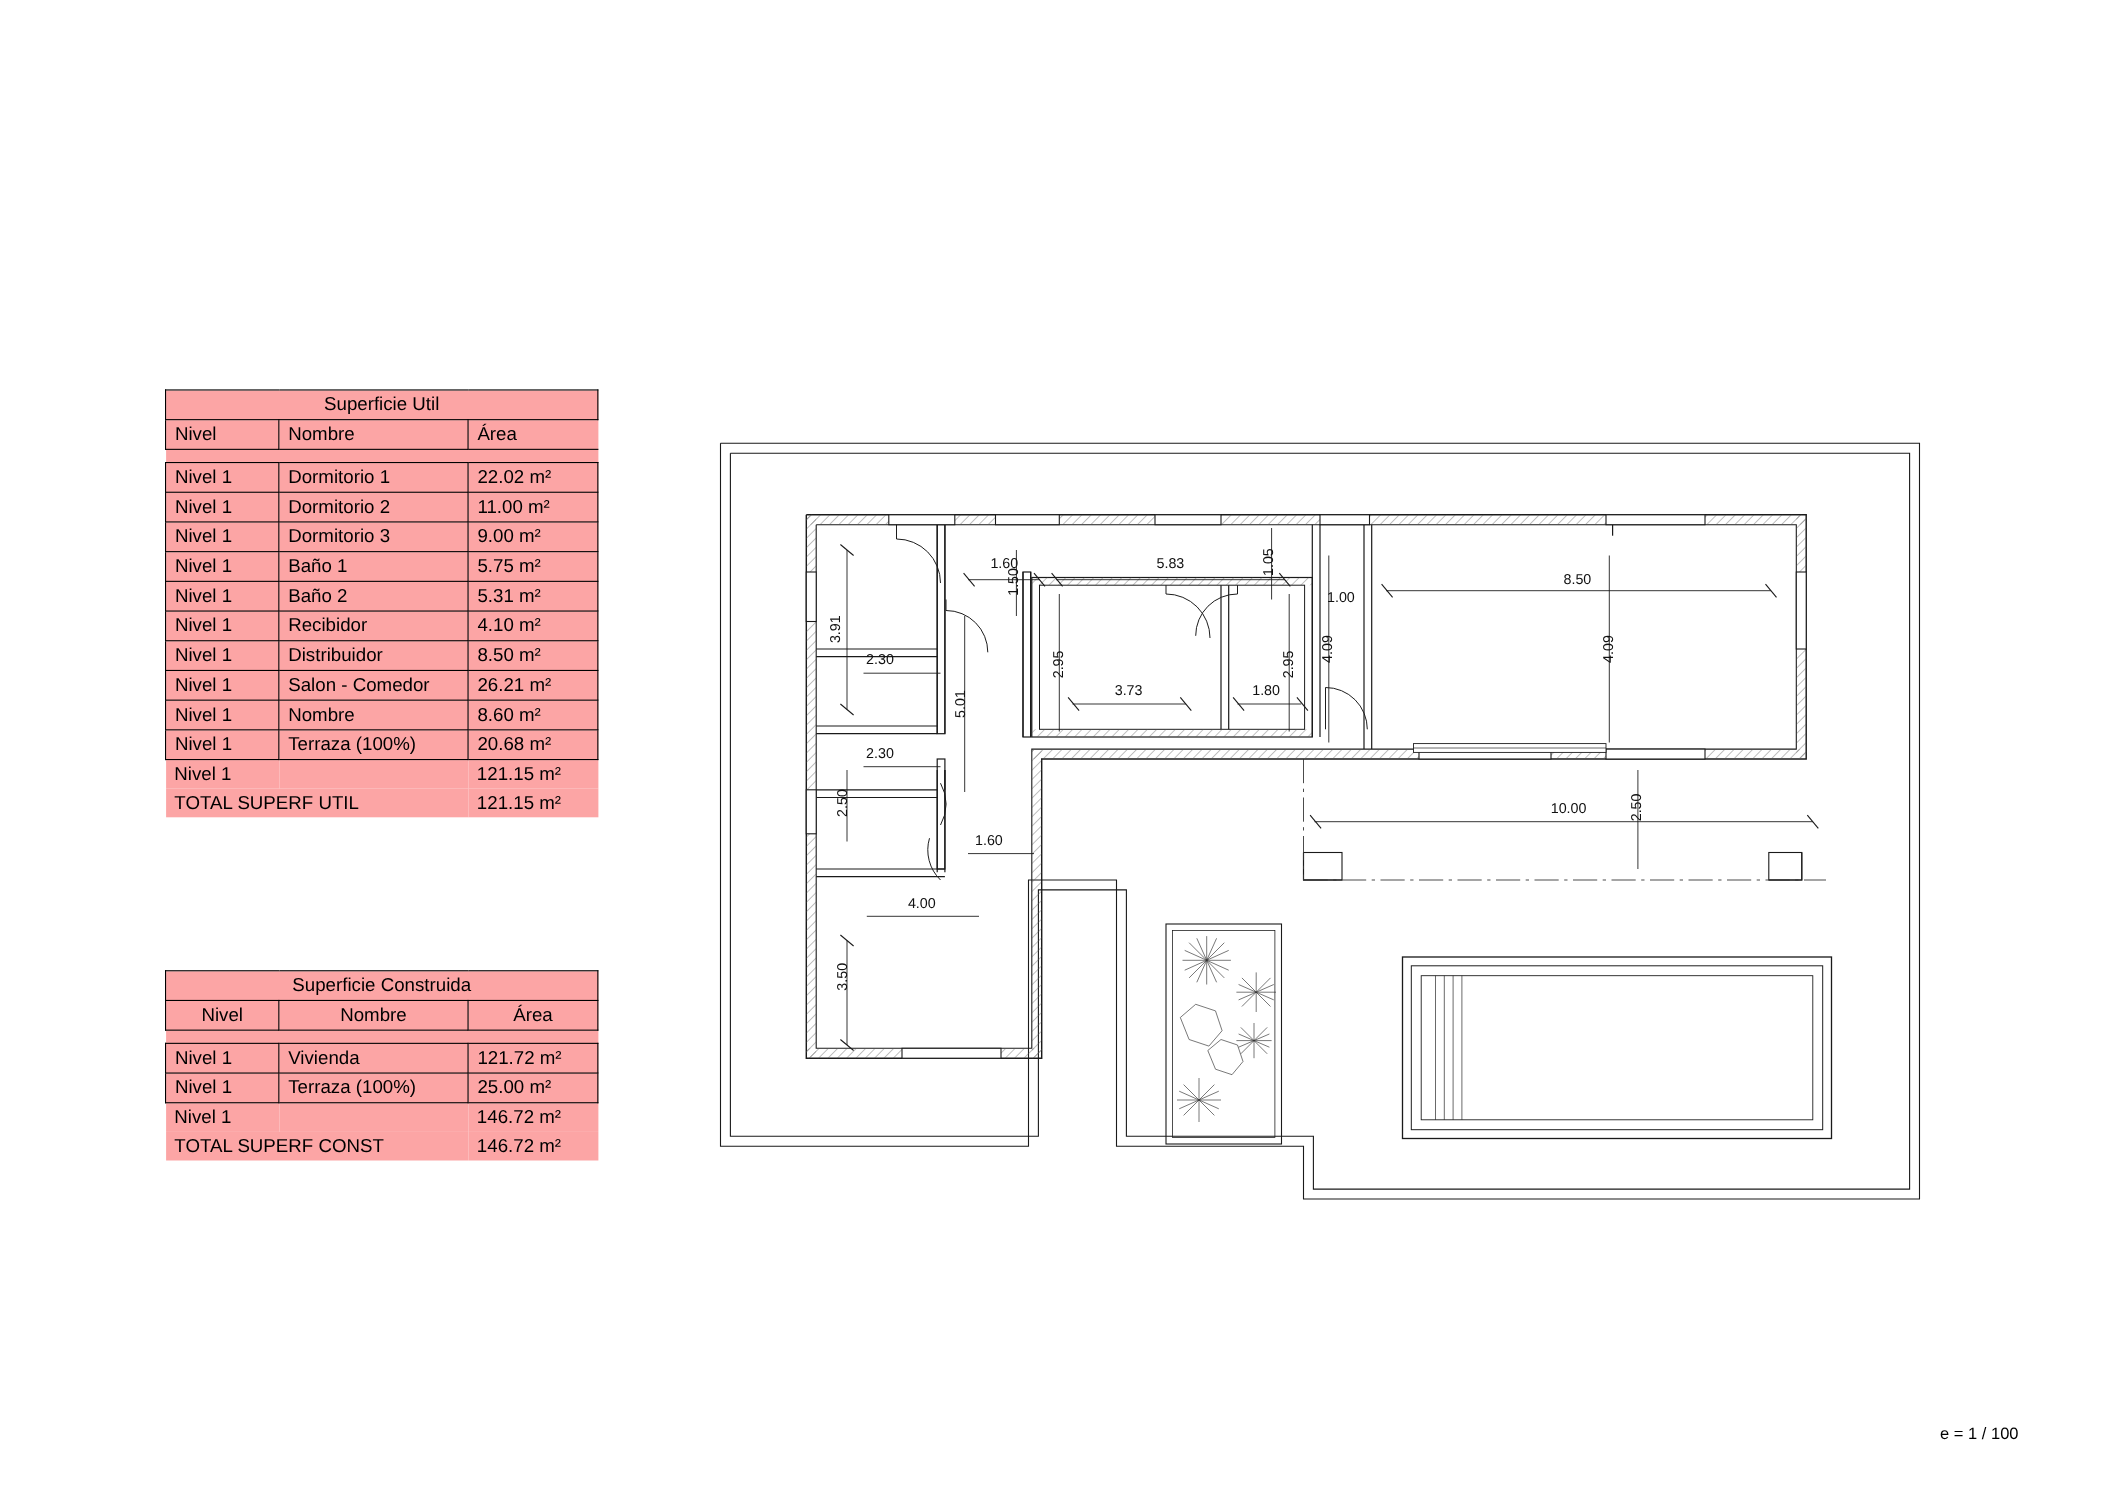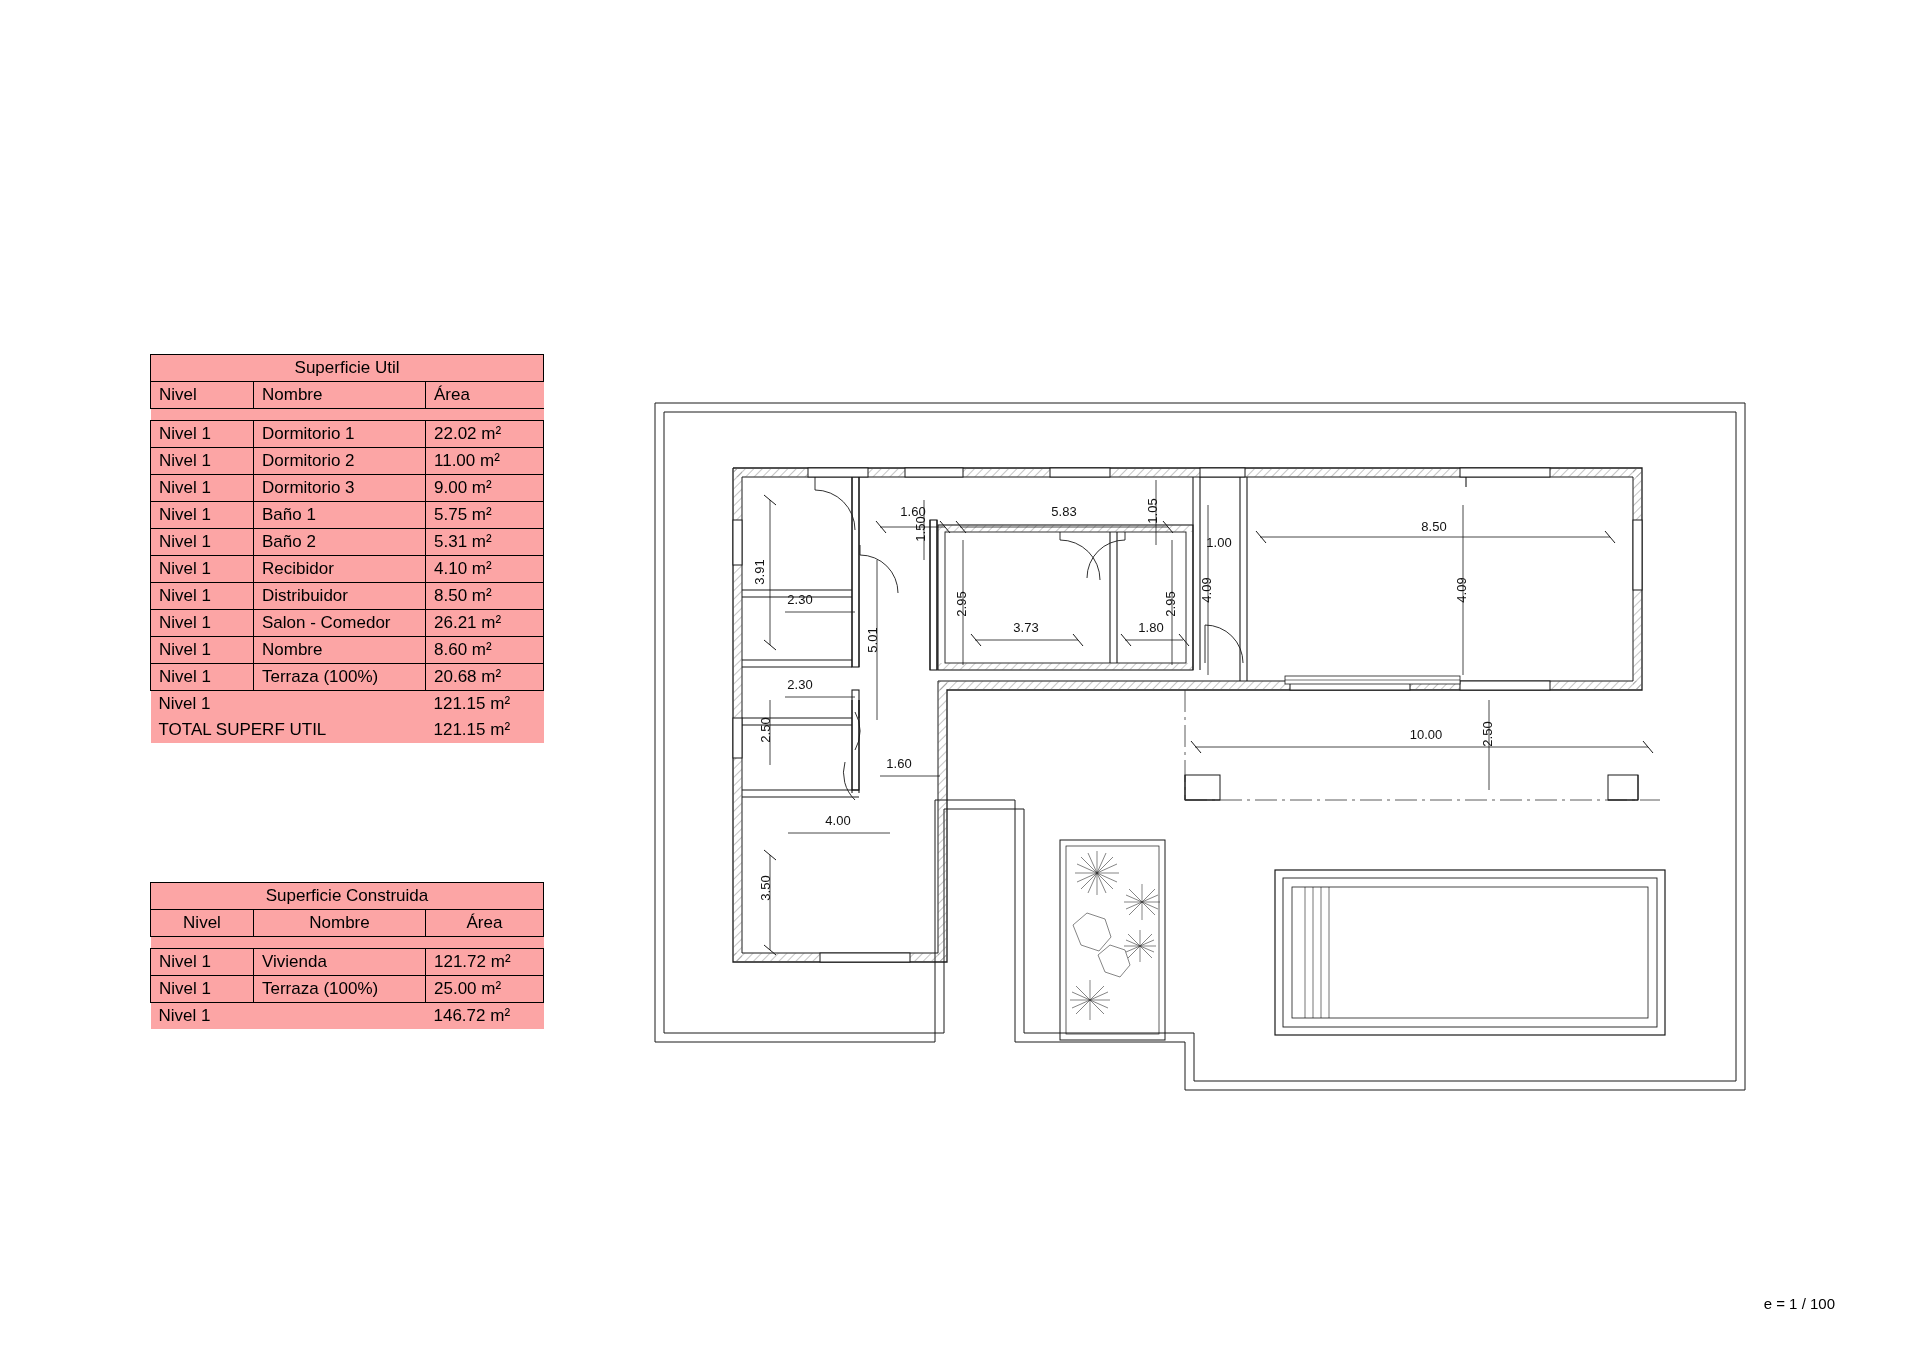--- a/index.html
+++ b/index.html
@@ -175,20 +175,24 @@
       <td class="row-area">121.72 m²</td>
     </tr>
     <tr>
       <td class="row-level">Nivel 1</td>
       <td class="row-name">Terraza (100%)</td>
       <td class="row-area">25.00 m²</td>
     </tr>
     <tr class="total-row">
       <td class="row-level">Nivel 1</td>
       <td class="row-name"></td>
+      <td class="row-area">146.72 m²</td>
+    </tr>
+    <tr class="total-row">
+      <td class="row-level" colspan="2">TOTAL SUPERF CONST</td>
       <td class="row-area">146.72 m²</td>
     </tr>
   </tbody>
     </table>
 </div>
 
 <svg id="plan" viewBox="0 0 1920 1357" xmlns="http://www.w3.org/2000/svg">
   <defs>
     <pattern id="hatch" width="6" height="6" patternUnits="userSpaceOnUse" patternTransform="rotate(45)">
       <line x1="0" y1="0" x2="0" y2="6" stroke="#555" stroke-width="0.8"></line>

